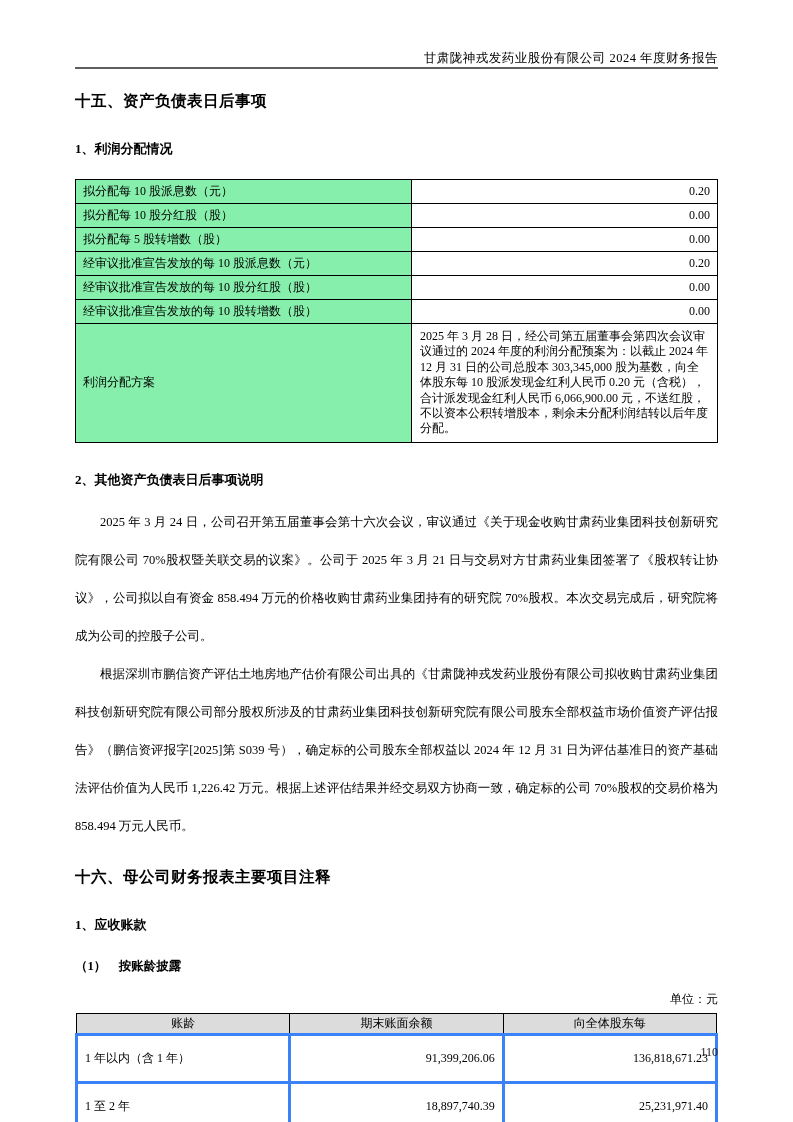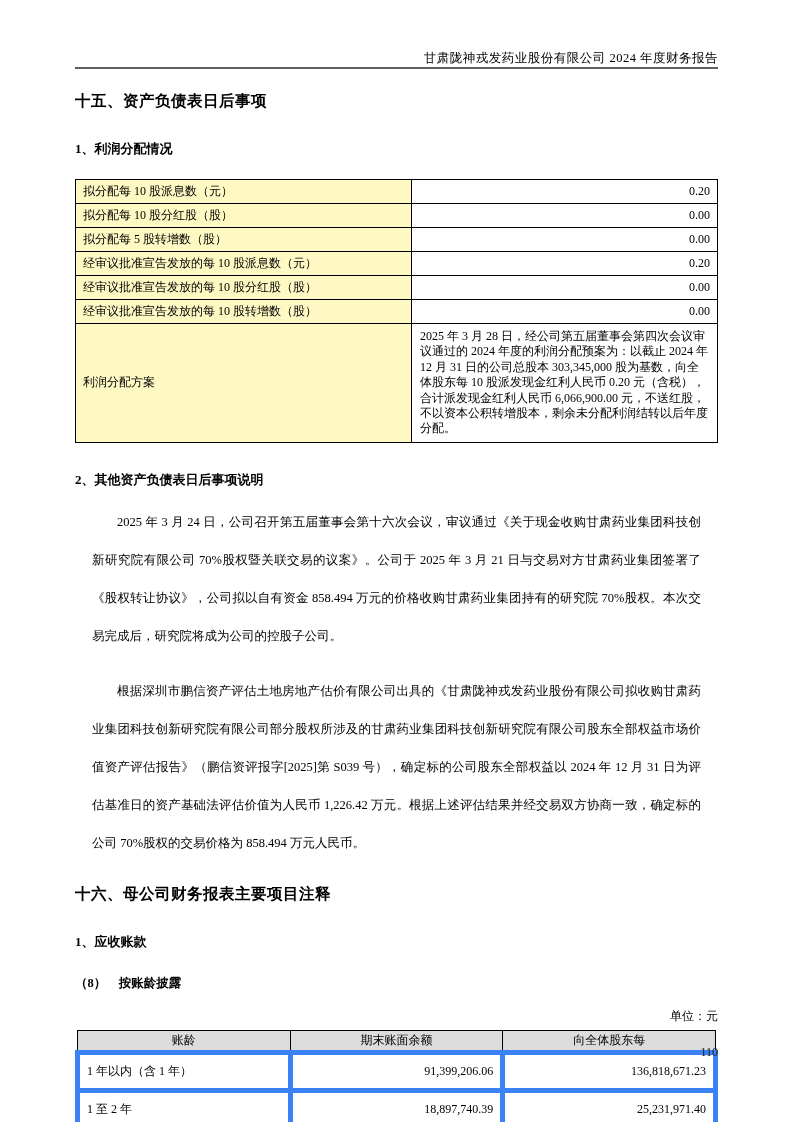--- a/index.html
+++ b/index.html
@@ -44,38 +44,38 @@
     table-layout: fixed;
     margin-top: 21px;
     font-size: 12px;
   }
   table.t1 td {
     border: 1px solid #000000;
     padding: 3px 7px;
     vertical-align: middle;
   }
   table.t1 td.lbl {
-    background: #fef9c3;
+    background: #86efac;
     width: 50%;
     text-align: left;
     height: 15px;
   }
   table.t1 td.val { text-align: right; }
   table.t1 td.plan {
     text-align: left;
     line-height: 15.4px;
     padding: 5px 8px;
     vertical-align: top;
   }
   p.body-p {
     font-size: 12.5px;
     line-height: 38px;
     text-align: justify;
     text-indent: 2em;
-    margin: 17px;
+    margin: 0;
   }
   p.body-p.first { margin-top: 14px; }
   .unit-label {
     text-align: right;
     font-size: 12px;
     margin-top: 16px;
   }
   table.t2 {
     width: 100%;
     border-collapse: collapse;
@@ -84,22 +84,22 @@
     font-size: 12px;
   }
   table.t2 th {
     background: #dcdcdc;
     border: 1px solid #000000;
     font-weight: normal;
     text-align: center;
     padding: 1px 7px;
   }
   table.t2 td {
-    border: 5px solid #3b82f6;
-    padding: 8px 7px;
+    border: 3px solid #3b82f6;
+    padding: 14px 7px;
   }
   table.t2 td.num { text-align: right; }
   .page-number {
     position: absolute;
     right: 75px;
     bottom: 62px;
     font-size: 12px;
     color: #222222;
   }
 </style>
@@ -151,21 +151,21 @@
 
   <h2 class="sub">2、其他资产负债表日后事项说明</h2>
 
   <p class="body-p first">2025 年 3 月 24 日，公司召开第五届董事会第十六次会议，审议通过《关于现金收购甘肃药业集团科技创新研究院有限公司 70%股权暨关联交易的议案》。公司于 2025 年 3 月 21 日与交易对方甘肃药业集团签署了《股权转让协议》，公司拟以自有资金 858.494 万元的价格收购甘肃药业集团持有的研究院 70%股权。本次交易完成后，研究院将成为公司的控股子公司。</p>
   <p class="body-p">根据深圳市鹏信资产评估土地房地产估价有限公司出具的《甘肃陇神戎发药业股份有限公司拟收购甘肃药业集团科技创新研究院有限公司部分股权所涉及的甘肃药业集团科技创新研究院有限公司股东全部权益市场价值资产评估报告》（鹏信资评报字[2025]第 S039 号），确定标的公司股东全部权益以 2024 年 12 月 31 日为评估基准日的资产基础法评估价值为人民币 1,226.42 万元。根据上述评估结果并经交易双方协商一致，确定标的公司 70%股权的交易价格为 858.494 万元人民币。</p>
 
   <h1 class="sec">十六、母公司财务报表主要项目注释</h1>
 
   <h2 class="sub">1、应收账款</h2>
 
-  <h3 class="subsub">（8）　按账龄披露</h3>
+  <h3 class="subsub">（1）　按账龄披露</h3>
 
   <div class="unit-label">单位：元</div>
 
   <table class="t2">
     <thead>
       <tr>
         <th>账龄</th>
         <th>期末账面余额</th>
         <th>向全体股东每</th>
       </tr>

